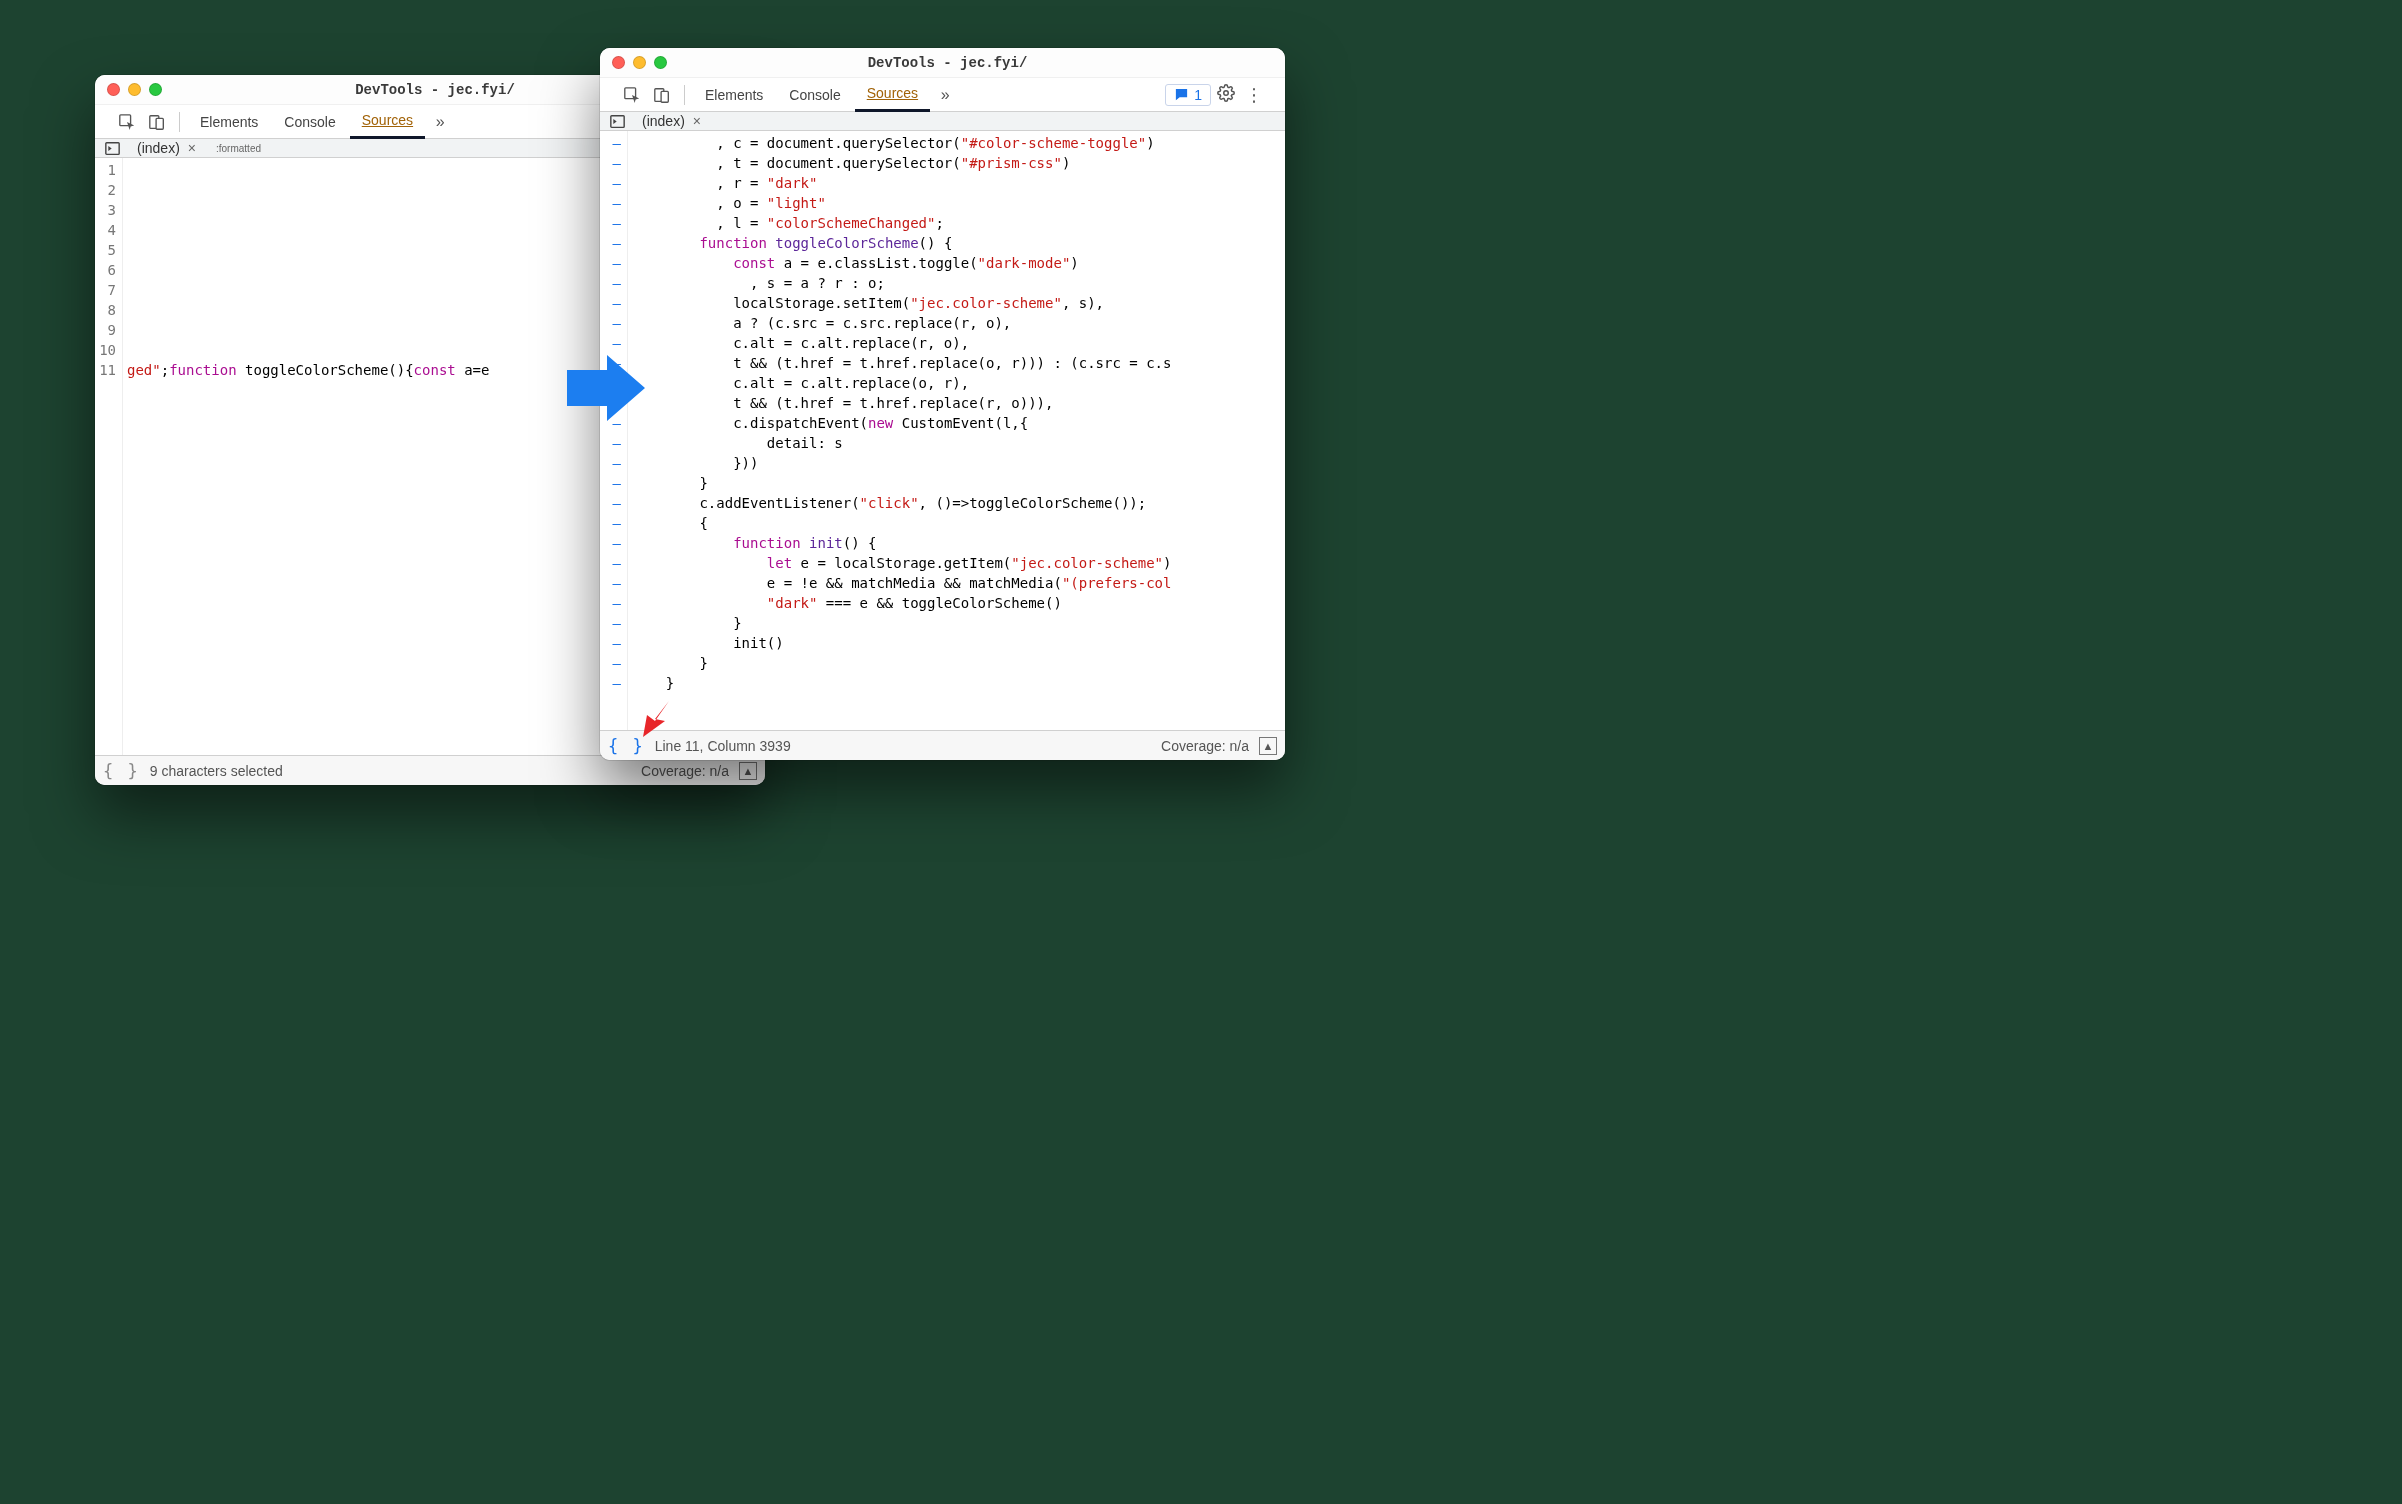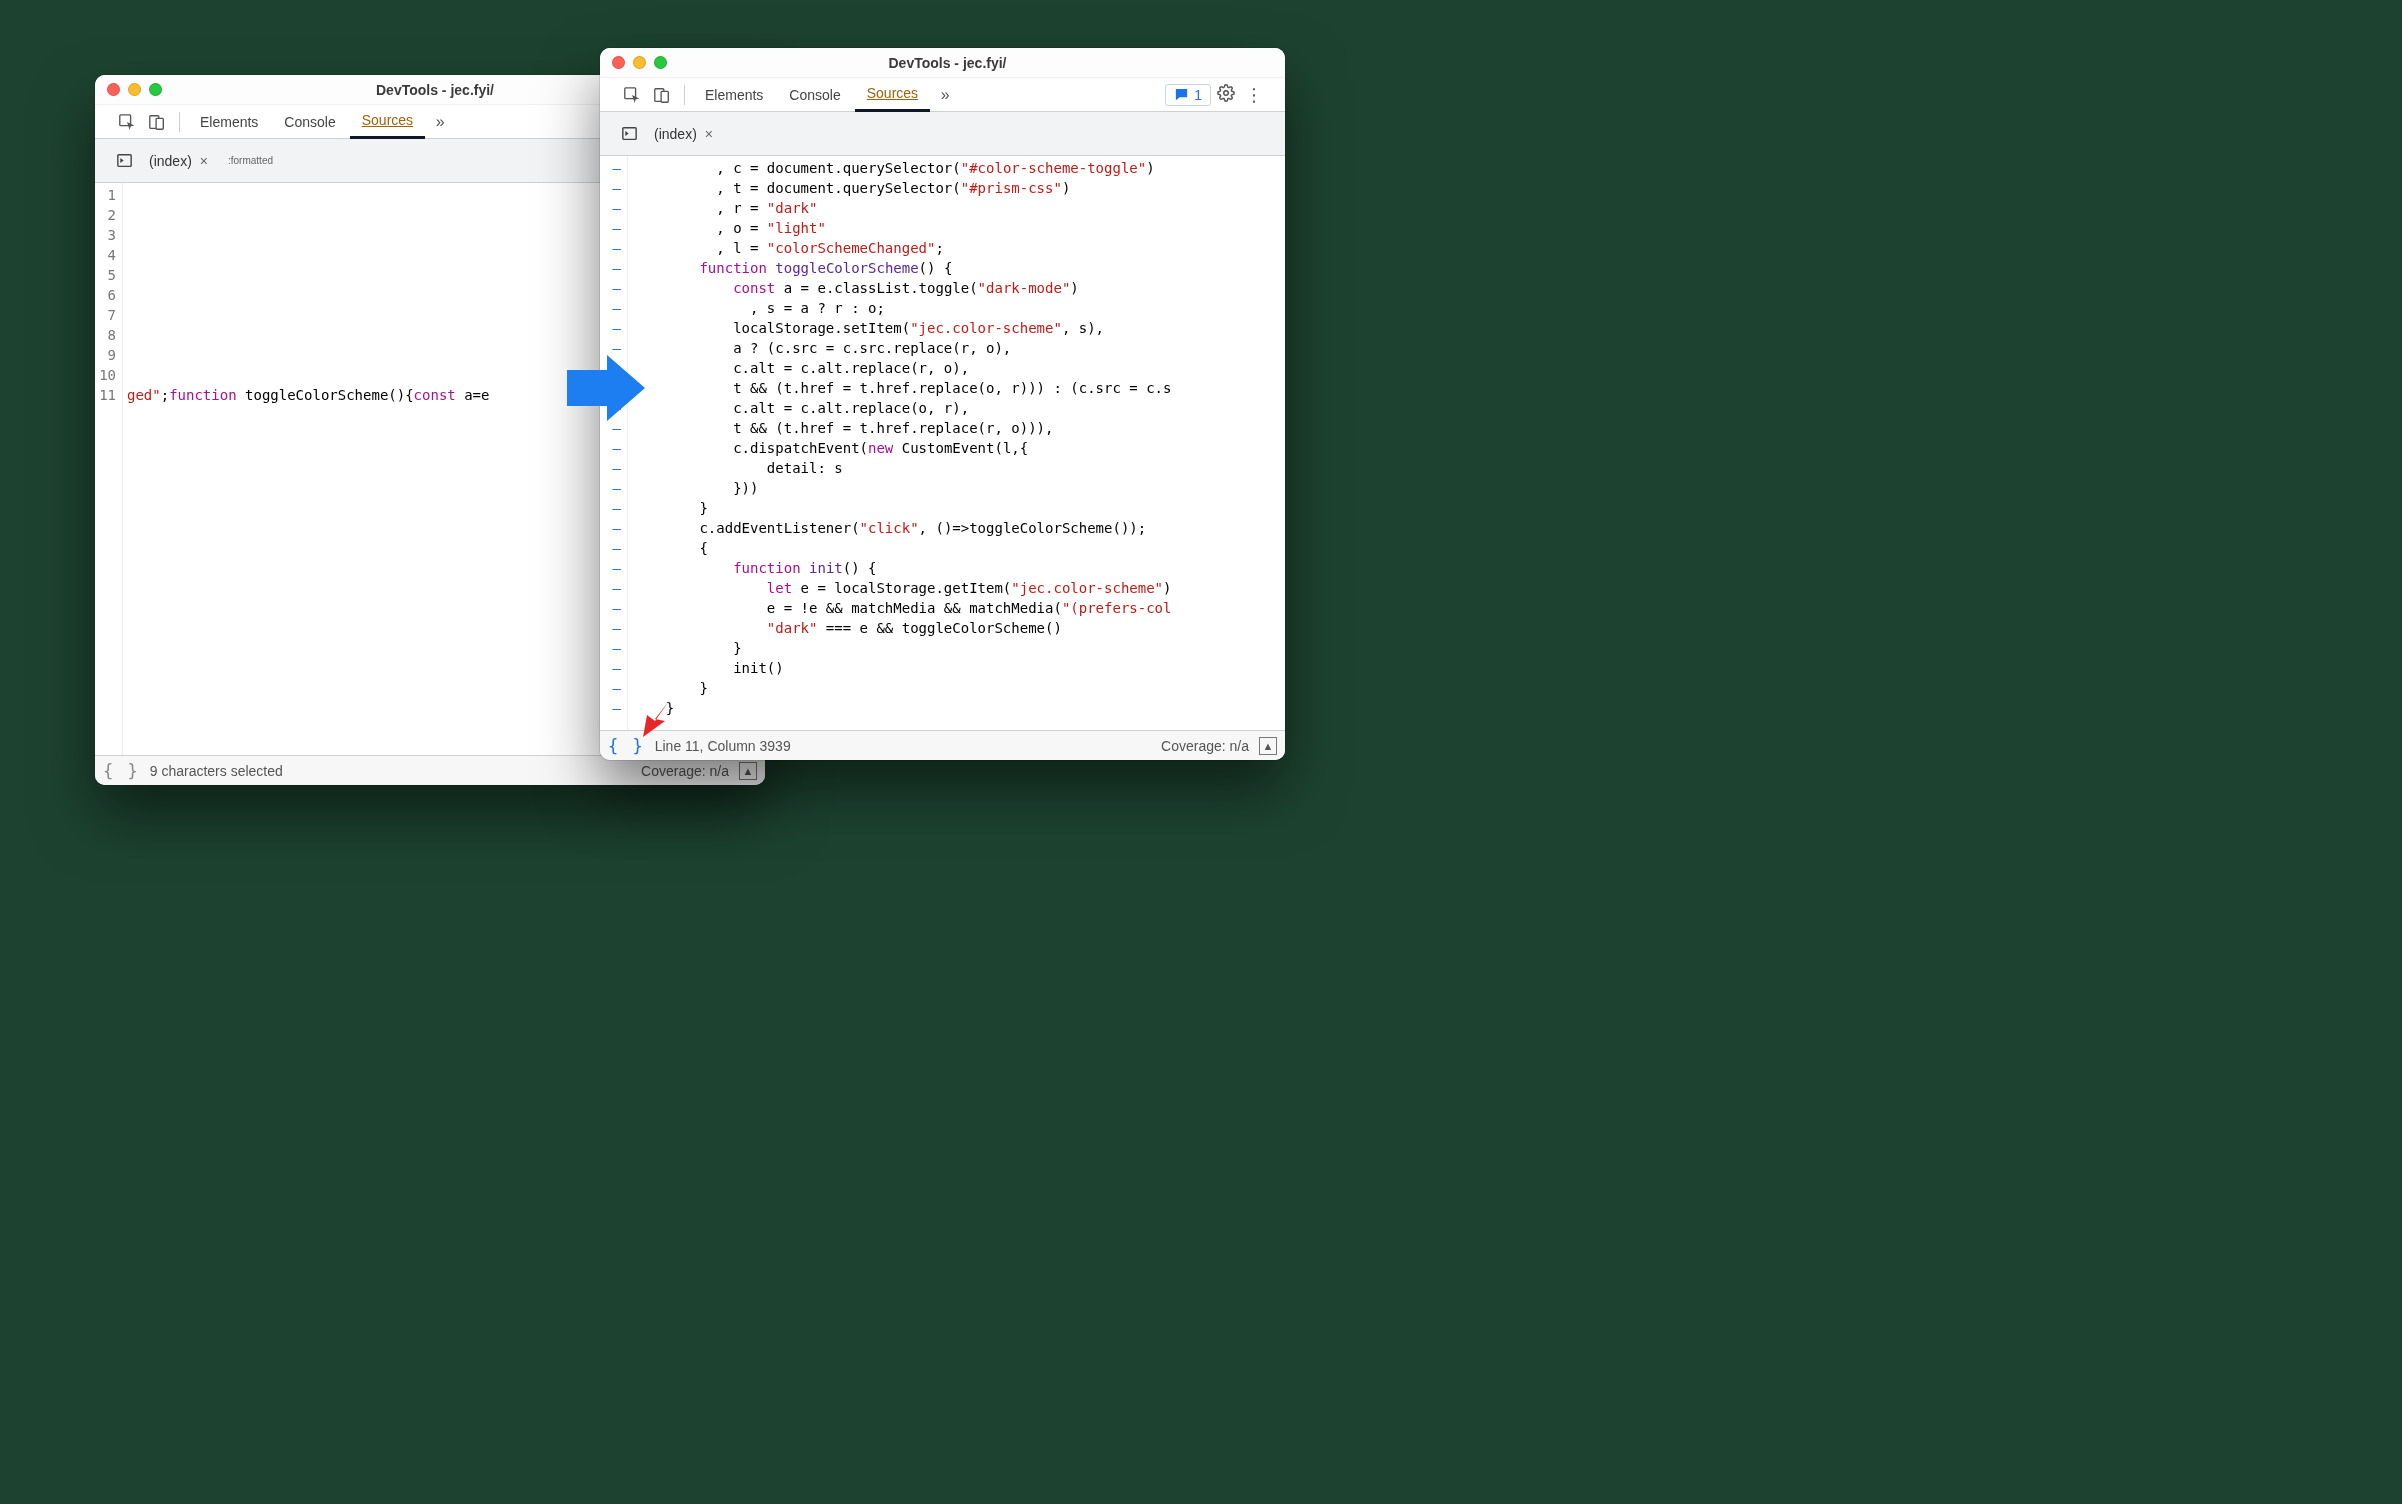--- a/index.html
+++ b/index.html
@@ -32,20 +32,21 @@
     background:#fdfdfd;
     border-bottom:1px solid rgba(0,0,0,0.05);
   }
   .traffic { display:flex; gap:8px; padding-left:12px; }
   .dot { width:13px; height:13px; border-radius:50%; border:0.5px solid rgba(0,0,0,0.15); }
   .dot.red{background:#ff5f57;} .dot.yellow{background:#febc2e;} .dot.green{background:#28c840;}
   .title {
     position:absolute; left:10px; right:0; text-align:center;
     font-size:14px; color:#3a3a3a; font-weight:600;
     pointer-events:none;
+    font-family:Liberation Mono, monospace;
   }
 
   
   .toolbar {
     height:34px;
     display:flex;
     align-items:center;
     padding:0 18px;
     border-bottom:1px solid #d0d0d0;
     gap:2px;
@@ -79,25 +80,25 @@
     border-radius:3px; padding:2px 8px;
     color:#1a73e8; font-size:14px;
     cursor:pointer;
   }
   .issues-chip svg { width:15px; height:15px; fill:#1a73e8; }
   .gear, .kebab { width:26px; text-align:center; color:#555; cursor:pointer; }
   .kebab { font-size:18px; letter-spacing:0px; }
 
   
   .filetabs {
-    height:44px;
+    height:19px;
     display:flex; align-items:center;
     background:#f1f3f4;
     border-bottom:1px solid #d0d0d0;
-    padding:0 16px;
+    padding:0 4px;
   }
   .ft-btn {
     width:26px; height:26px;
     display:flex; align-items:center; justify-content:center;
     color:#444;
   }
   .ft-btn svg { width:15px; height:15px; stroke:#444; fill:none; stroke-width:1.7; }
   .ft-tab {
     display:flex; align-items:center; gap:6px;
     padding:0 6px 0 8px; height:24px;

